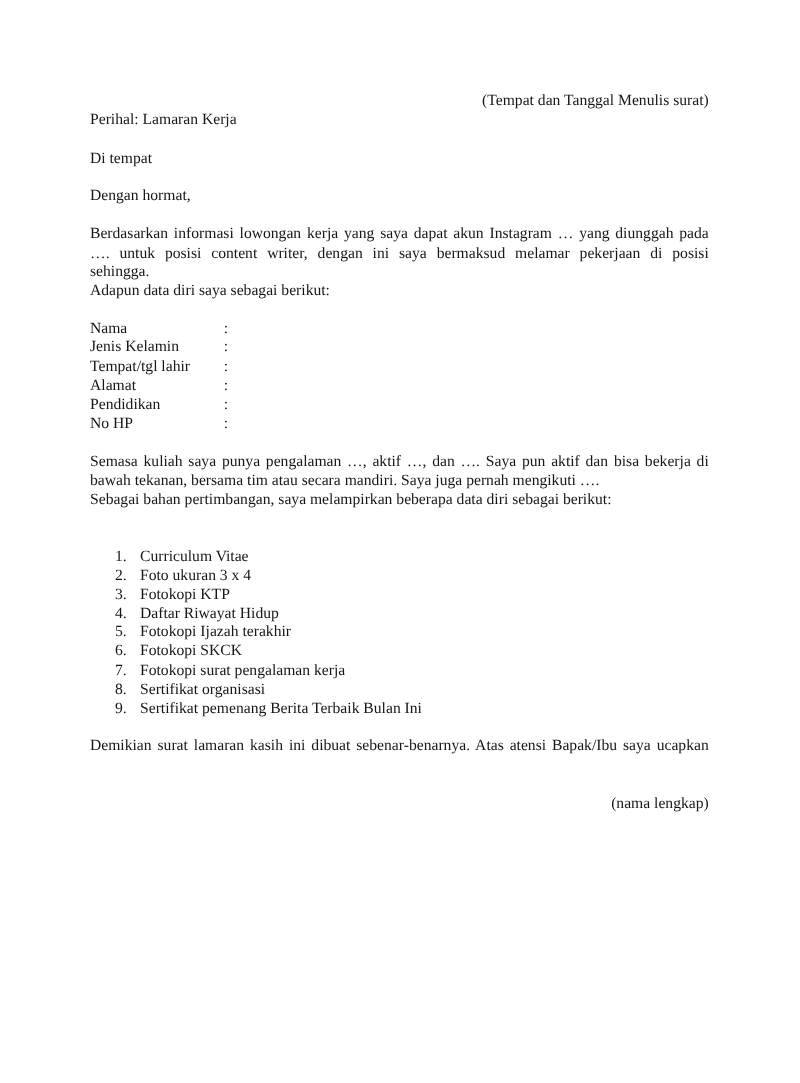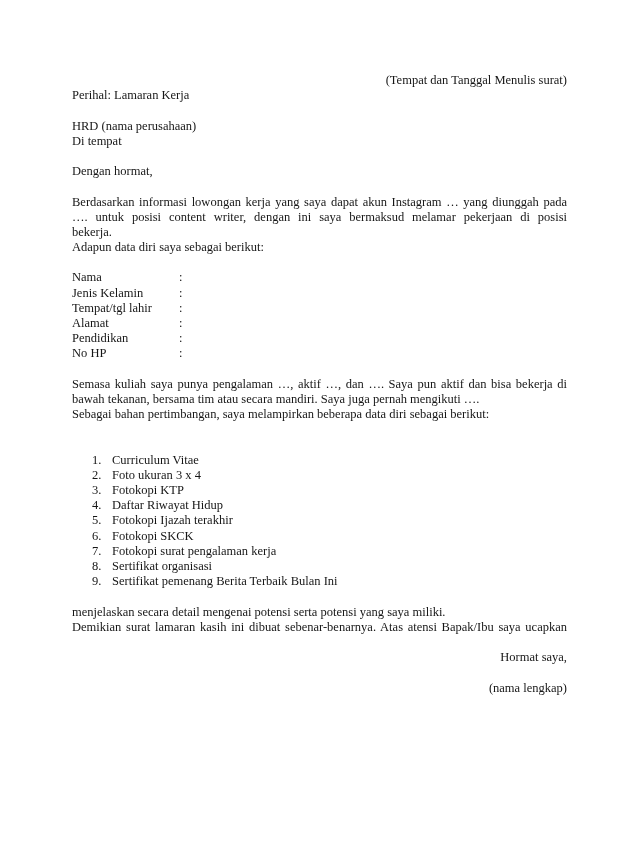--- a/index.html
+++ b/index.html
@@ -49,33 +49,32 @@
 </head>
 <body>
 
 <div class="page">
 
   <div class="line r">(Tempat dan Tanggal Menulis surat)</div>
   <div class="line">Perihal: Lamaran Kerja</div>
 
   <div class="sp"></div>
 
-  <div class="line">HRD (nama perusahaan)</div>
   <div class="line">Di tempat</div>
 
   <div class="sp"></div>
 
   <div class="line">Dengan hormat,</div>
 
   <div class="sp"></div>
 
   <div>
     <div class="wrapline j">Berdasarkan informasi lowongan kerja yang saya dapat akun Instagram … yang diunggah pada</div>
     <div class="wrapline j">…. untuk posisi content writer, dengan ini saya bermaksud melamar pekerjaan di posisi</div>
-    <div class="line">bekerja.</div>
+    <div class="line">sehingga.</div>
     <div class="line">Adapun data diri saya sebagai berikut:</div>
   </div>
 
   <div class="sp"></div>
 
   <div>
     <div class="line row">
       <span class="flabel">Nama</span>
       <span class="fcolon">:</span>
       <span class="fvalue"></span>
@@ -153,25 +152,23 @@
     </div>
     <div class="line li">
       <span class="num">9.</span>
       <span class="txt">Sertifikat pemenang Berita Terbaik Bulan Ini</span>
     </div>
   </div>
 
   <div class="sp"></div>
 
   <div>
-    <div class="line">menjelaskan secara detail mengenai potensi serta potensi yang saya miliki.</div>
     <div class="wrapline j">Demikian surat lamaran kasih ini dibuat sebenar-benarnya. Atas atensi Bapak/Ibu saya ucapkan</div>
   </div>
 
   <div class="sp"></div>
 
-  <div class="line r">Hormat saya,</div>
 
   <div class="sp"></div>
 
   <div class="line r">(nama lengkap)</div>
 
 </div>
 
 </body></html>

